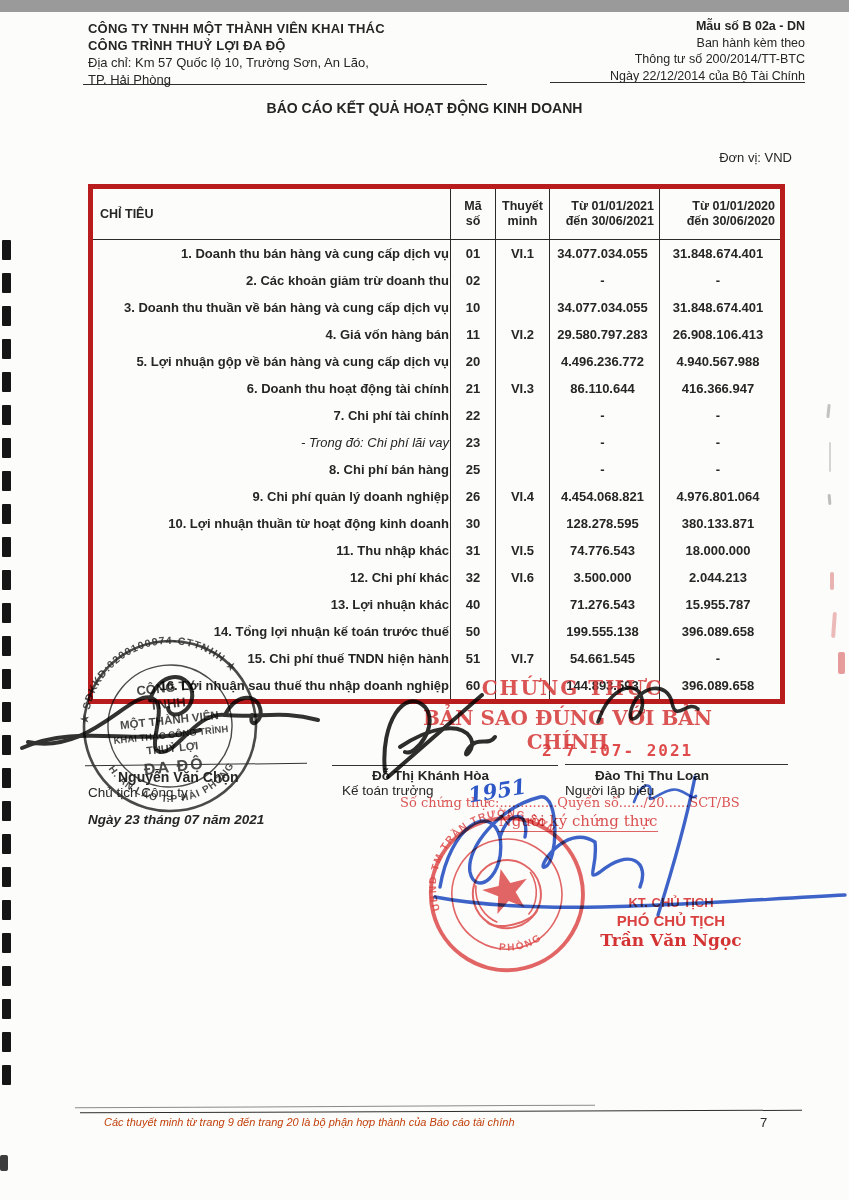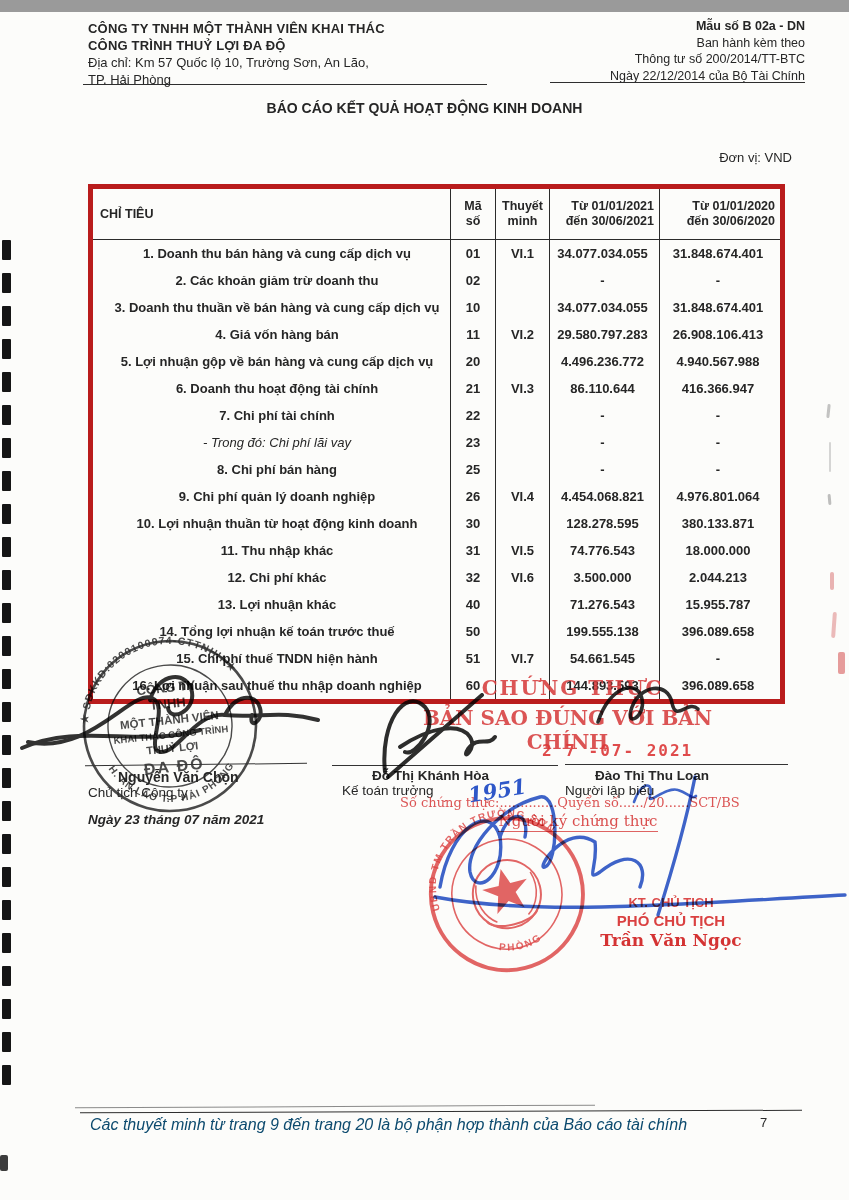--- a/index.html
+++ b/index.html
@@ -23,21 +23,21 @@
   
   table.report{position:absolute;left:88px;top:172px;width:692px;border-collapse:collapse;
                table-layout:fixed;border:5px solid #b91c1c;font-size:13px;}
   table.report th, table.report td{border-left:1.5px solid #2b2b2b;vertical-align:middle;}
   table.report th:first-child, table.report td:first-child{border-left:none;}
   table.report thead th{border-bottom:1.5px solid #2b2b2b;height:48px;font-weight:700;font-size:12.5px;line-height:15px;}
   th.c-ind{text-align:left;padding-left:7px;font-size:13px;}
   th.c-code,th.c-note{text-align:center;}
   th.c-p1,th.c-p2{text-align:right;padding-right:5px;}
   td{height:25px;font-weight:700;}
-  td.lbl{text-align:center;padding-left:12px;}
+  td.lbl{text-align:right;padding-left:12px;}
   td.lbl.it{font-style:italic;font-weight:400;}
   td.code,td.note{text-align:center;}
   td.num{text-align:center;padding-right:5px;}
 
   
   .sig-line{position:absolute;border-top:1.3px solid #333;height:0;}
   .name{font-weight:700;font-size:14px;padding-left:30px;}
   .role{font-weight:400;font-size:13.5px;}
   .date-line{font-weight:700;font-style:italic;font-size:13.5px;}
   .cert-head{left:460px;top:664px;width:225px;text-align:center;font-family:"DejaVu Serif",serif;
@@ -55,21 +55,21 @@
   .approver .t1{font-size:13px;font-weight:700;color:rgba(216,55,55,.9);}
   .approver .t2{font-size:15px;font-weight:700;color:rgba(216,55,55,.95);}
   .approver .nm{font-size:17px;font-weight:700;font-family:"DejaVu Serif",serif;color:rgba(210,40,40,.95);margin-top:1px;}
 
   svg{overflow:visible;}
   .stamp-black{mix-blend-mode:multiply;}
   .stamp-red{mix-blend-mode:multiply;}
   .ink{mix-blend-mode:multiply;}
 
   
-  .footer-note{left:90px;top:1104px;font-style:italic;font-size:16px;color:#0c4a6e;}
+  .footer-note{left:104px;top:1104px;font-style:italic;font-size:11px;color:#c2410c;}
   .page-num{left:760px;top:1103px;font-size:13px;color:#2b2b2b;}
 
   
   .bmark{position:absolute;left:2px;width:9px;height:20px;background:#151515;border-radius:1px;}
   .artifact{position:absolute;border-radius:2px;}
 </style>
 </head>
 <body>
 
 <div class="page">

